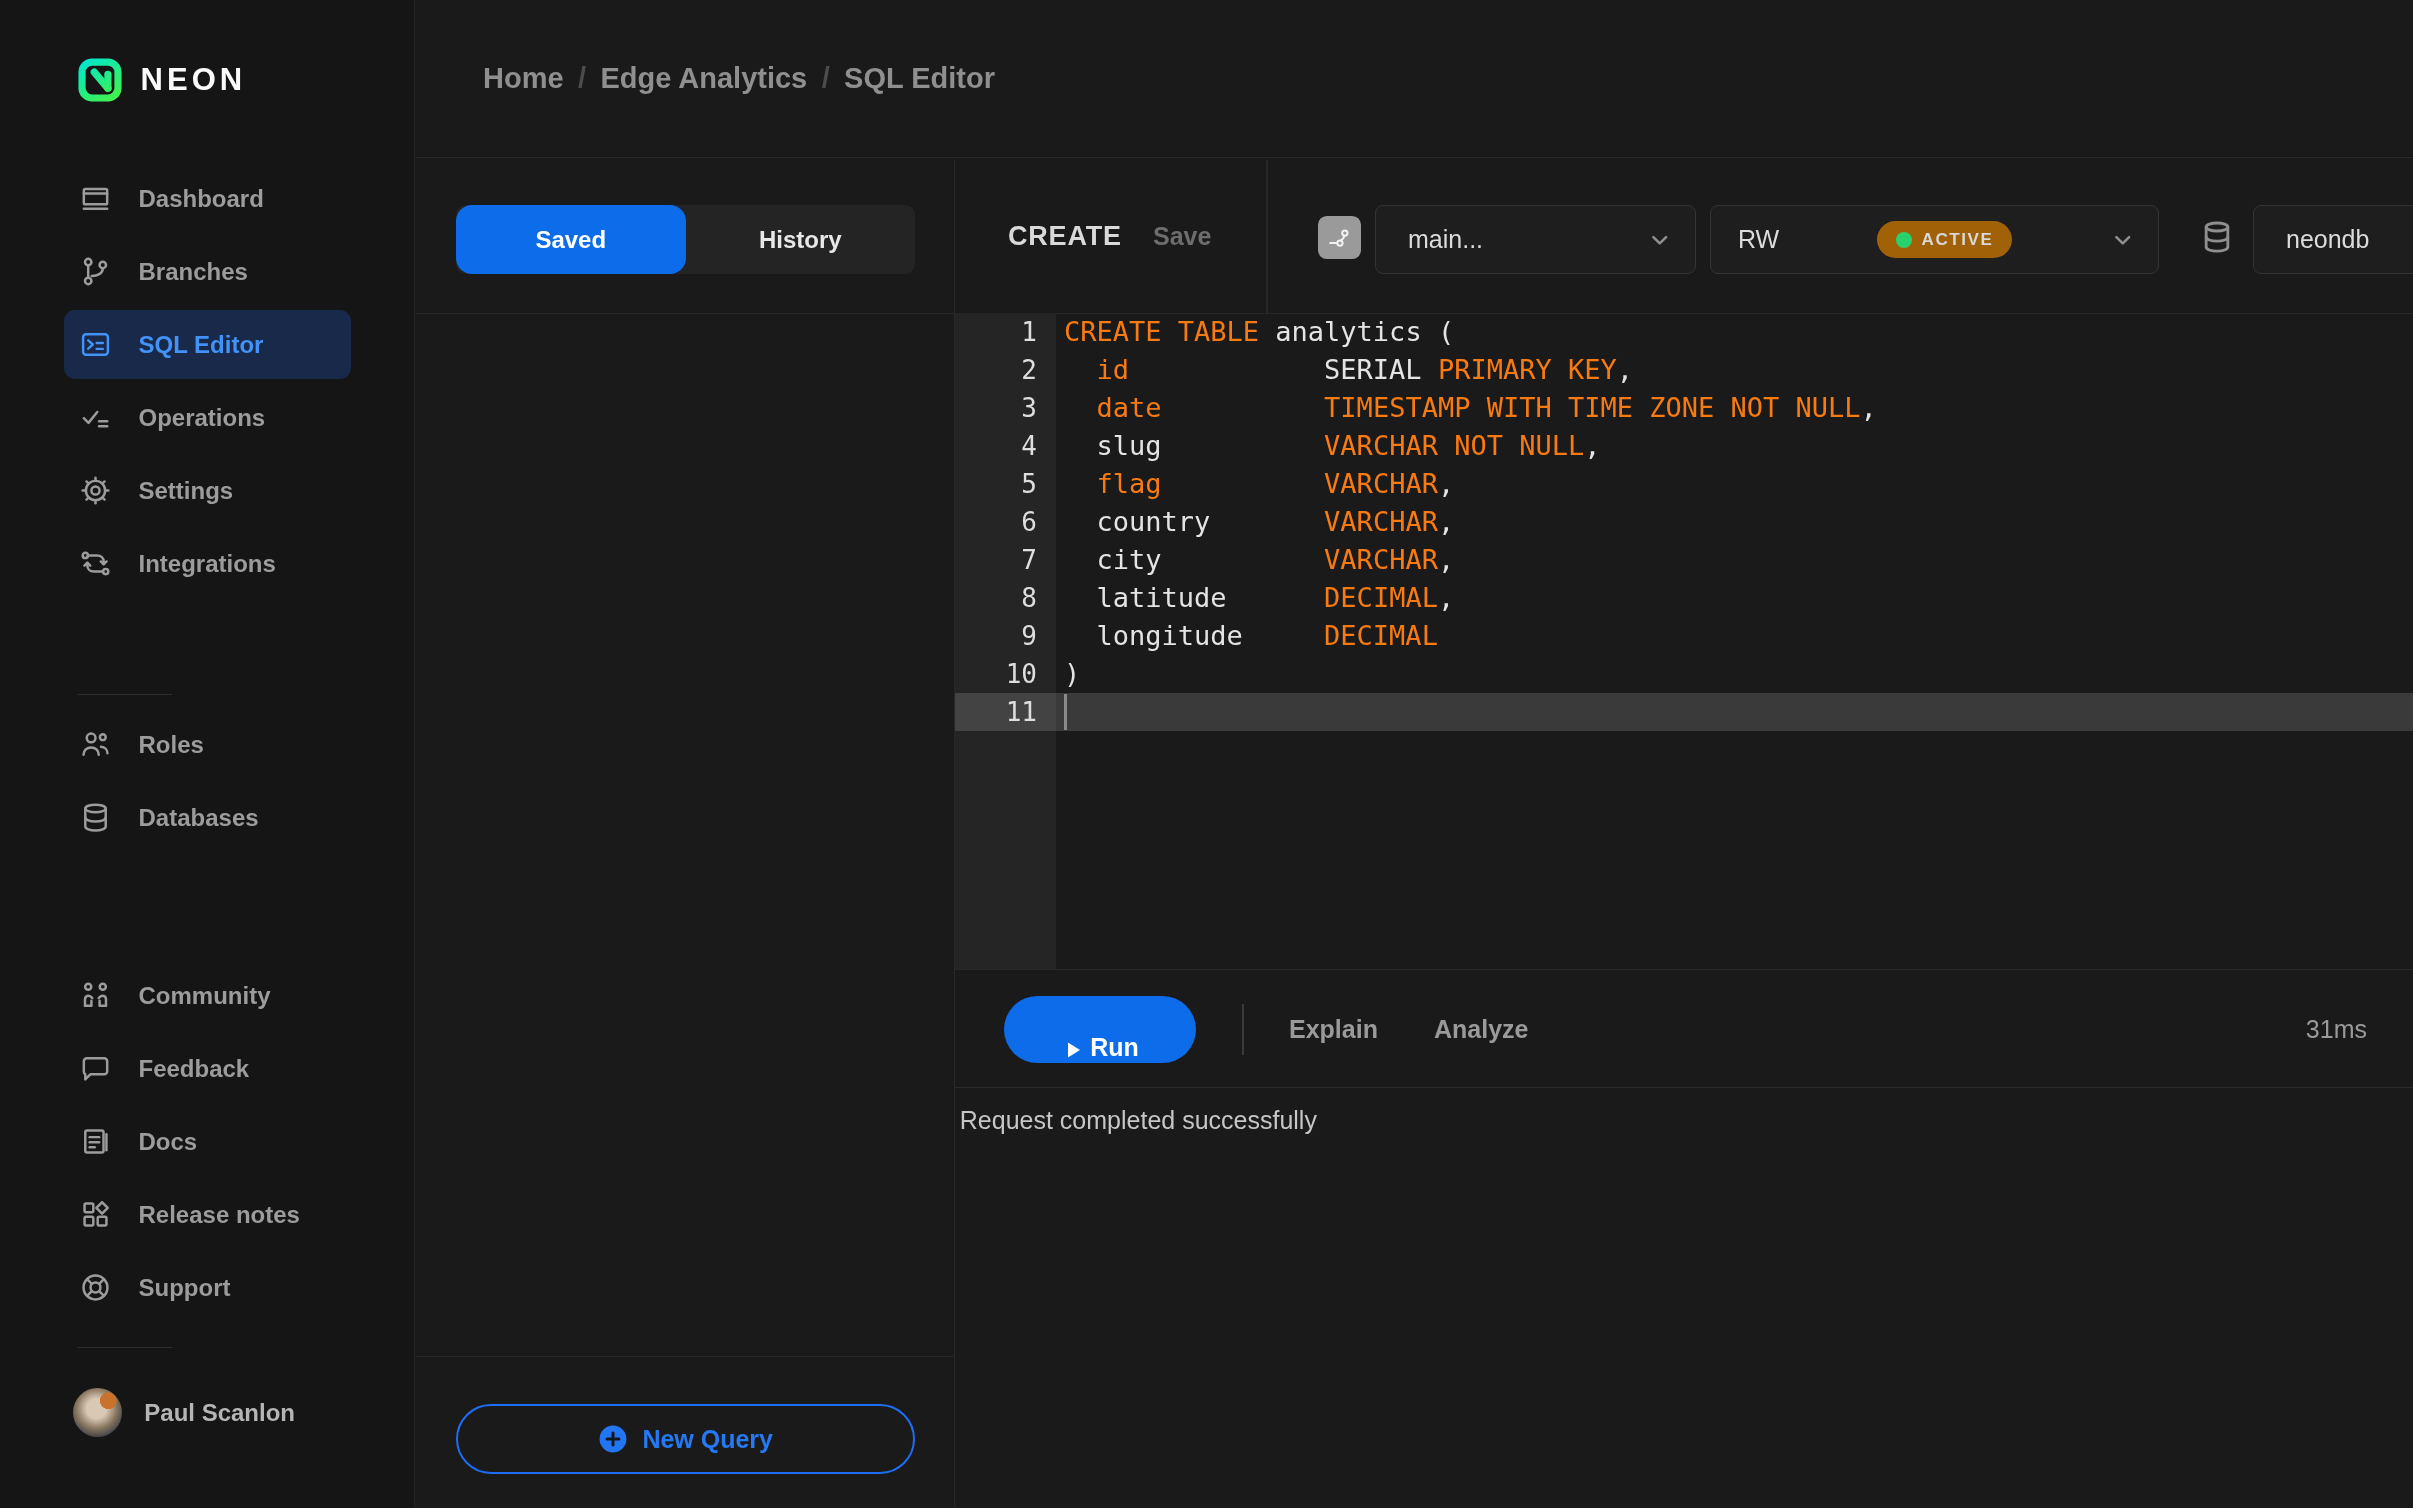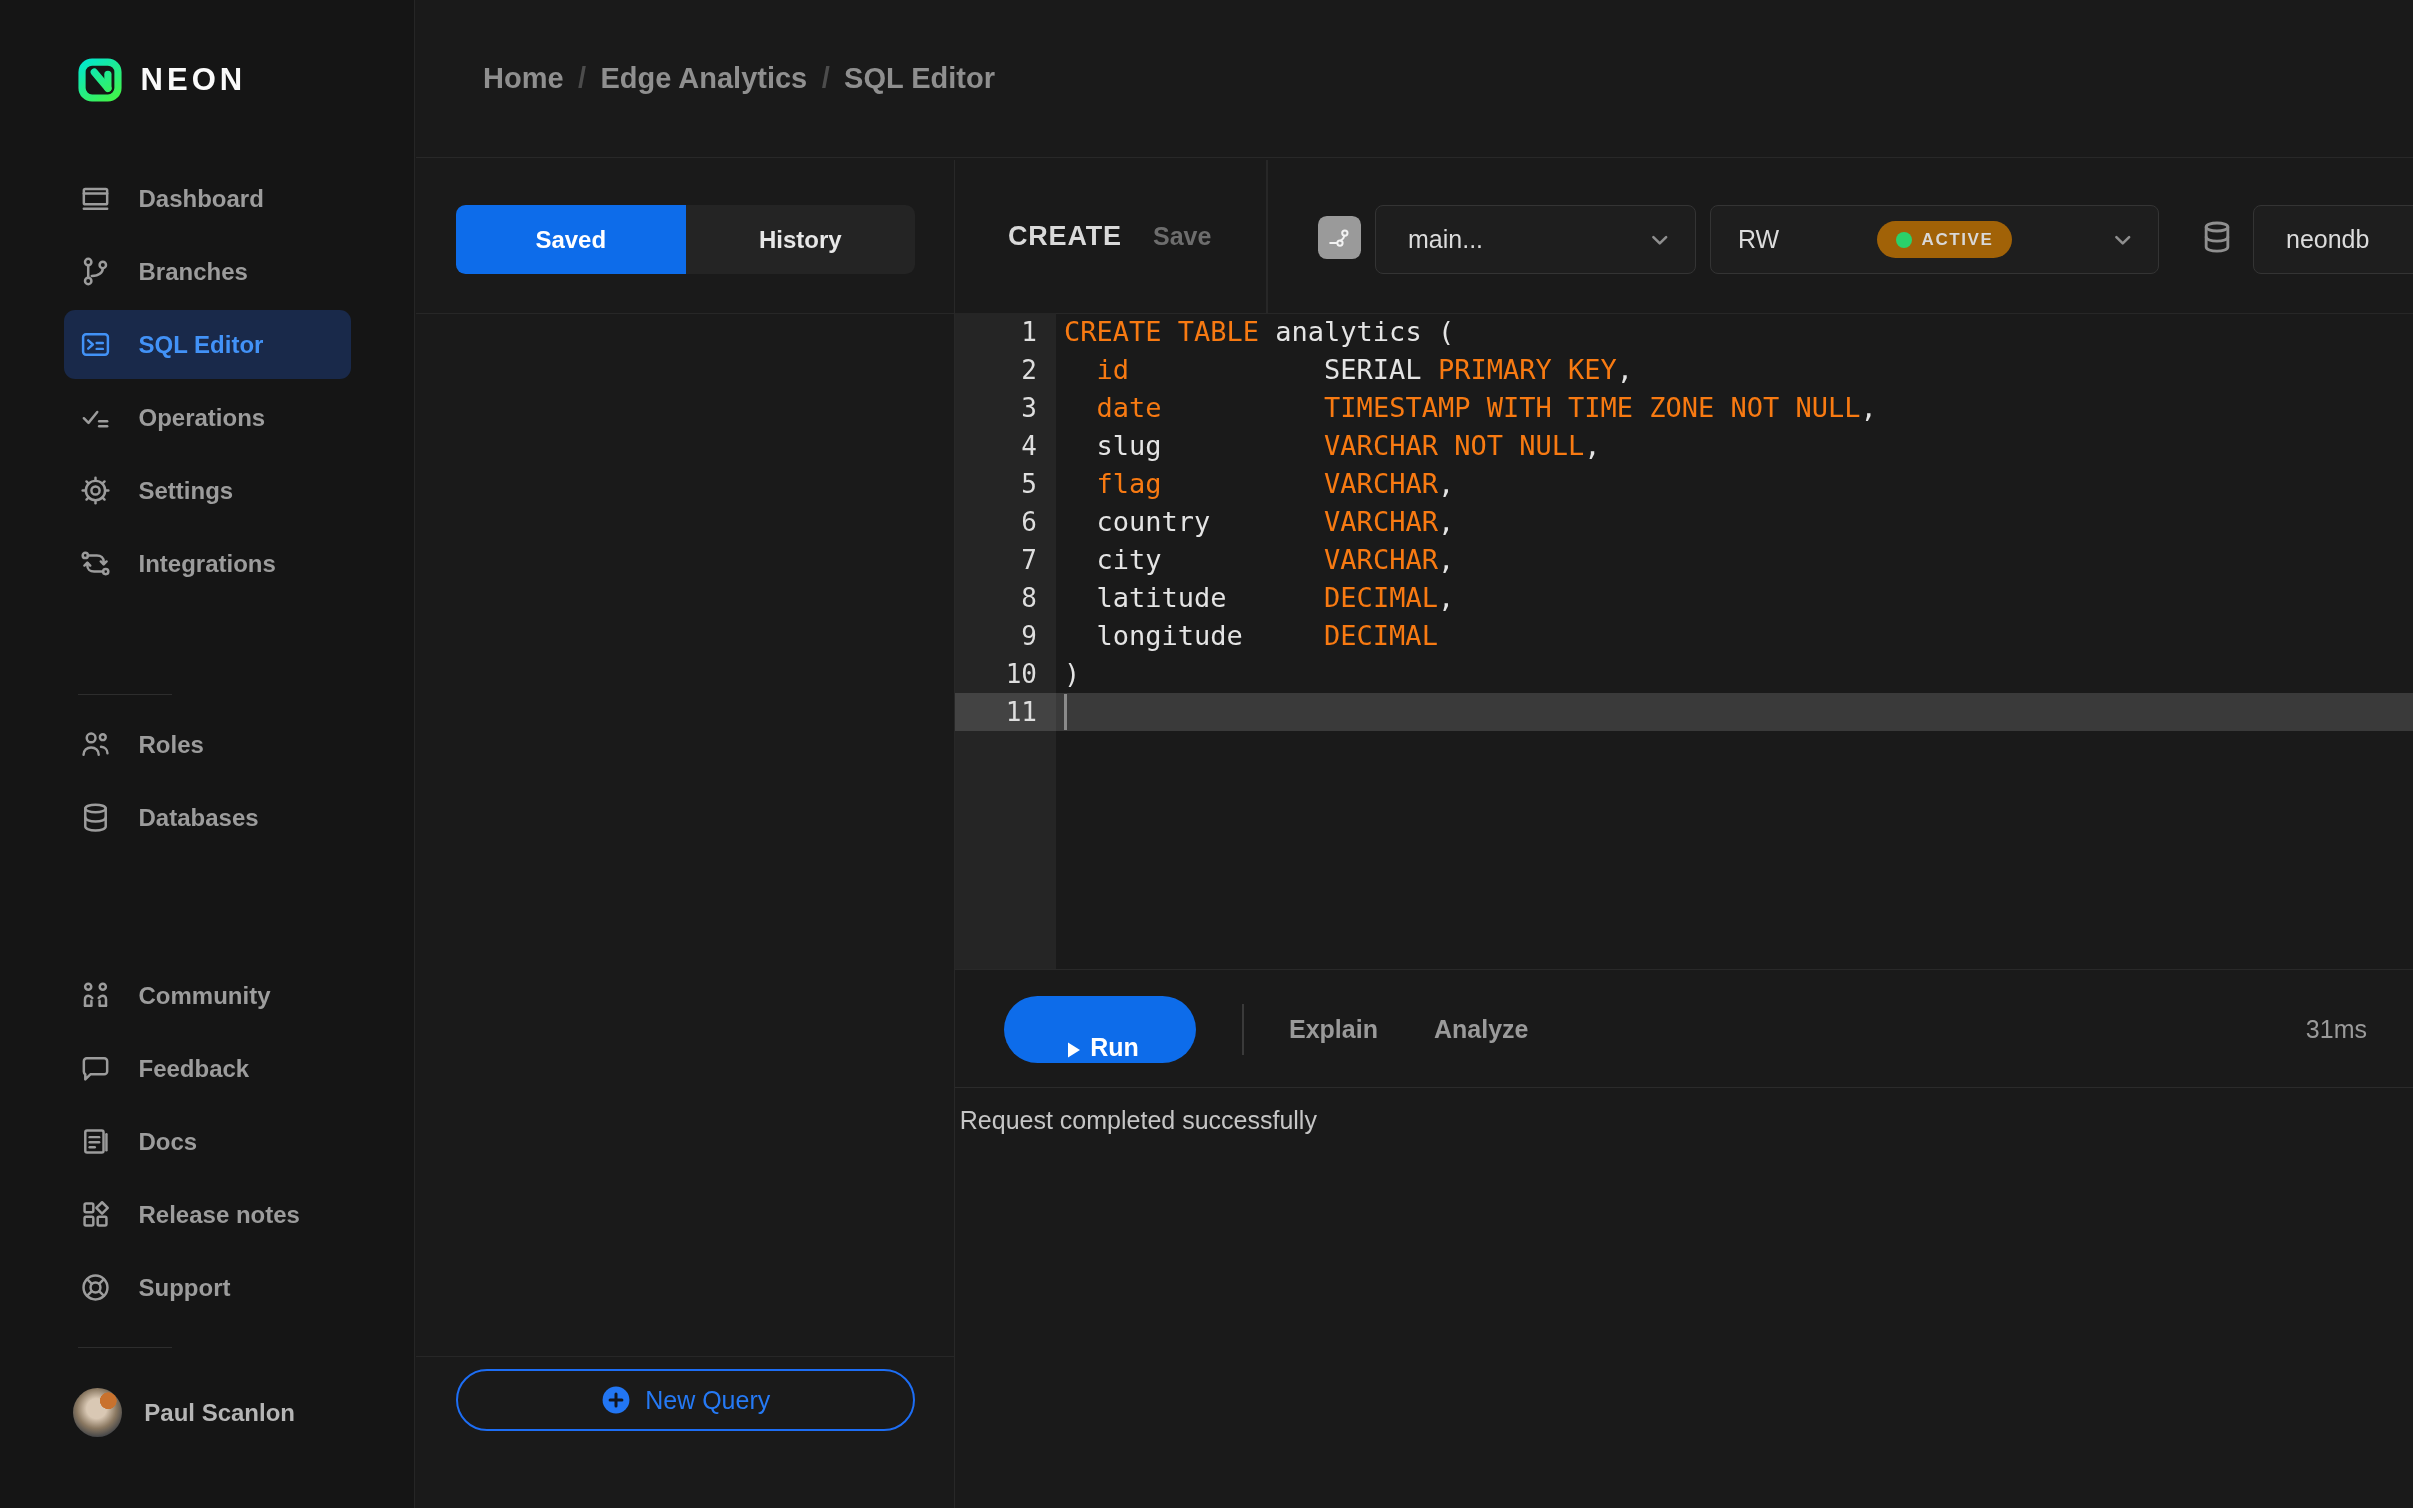--- a/index.html
+++ b/index.html
@@ -32,27 +32,27 @@
           border-bottom:1.6px solid #282828;display:flex;align-items:center;padding-left:67px;box-sizing:border-box;}
   .crumb{font-size:29px;font-weight:700;color:#8f8f8f;cursor:pointer;}
   .crumb-sep{font-size:29px;font-weight:700;color:#4c4c4c;margin:0 14.4px;}
 
   
   .qpanel{position:absolute;left:416px;top:160px;width:538px;height:1349px;background:#1a1a1a;
           border-right:1.6px solid #282828;}
   .tabs{position:absolute;left:40px;top:45px;width:459px;height:69px;background:#242424;border-radius:9.6px;
         display:flex;overflow:hidden;}
   .tab{flex:1;display:flex;align-items:center;justify-content:center;font-size:24px;font-weight:600;
-       color:#e8e8e8;border-radius:0;cursor:pointer;}
+       color:#e8e8e8;border-radius:16px;cursor:pointer;}
   .tab.active{background:#0d6cea;color:#ffffff;}
   .qpanel .sep-top{position:absolute;left:0;right:0;top:153px;border-top:1.6px solid #272727;}
   .qpanel .sep-bottom{position:absolute;left:0;right:0;top:1196px;border-top:1.6px solid #272727;}
-  .new-query{position:absolute;left:40px;top:1209px;width:459px;height:62px;box-sizing:border-box;
+  .new-query{position:absolute;left:40px;top:1244px;width:459px;height:70px;box-sizing:border-box;
              border:2.4px solid #1d6ef5;border-radius:37px;display:flex;align-items:center;justify-content:center;
-             gap:14.4px;color:#2579f4;font-size:25px;font-weight:400;cursor:pointer;background:transparent;}
+             gap:14.4px;color:#2579f4;font-size:25px;font-weight:700;cursor:pointer;background:transparent;}
 
   
   .editor{position:absolute;left:955px;top:160px;width:1458px;height:1349px;background:#1a1a1a;}
   .eheader{position:absolute;left:0;top:0;right:0;height:153px;border-bottom:1.6px solid #272727;}
   .etitle{position:absolute;left:53px;top:0;height:153px;display:flex;align-items:center;
           font-size:27px;font-weight:700;color:#d9d9d9;letter-spacing:0.8px;}
   .esave{position:absolute;left:198px;top:0;height:153px;display:flex;align-items:center;
          font-size:25px;font-weight:600;color:#6d6d6d;cursor:pointer;}
   .evline{position:absolute;left:311px;top:0;bottom:0;width:1.6px;background:#272727;}
   .branch-btn{position:absolute;left:363px;top:56px;width:43px;height:43px;background:#9a9a9a;

